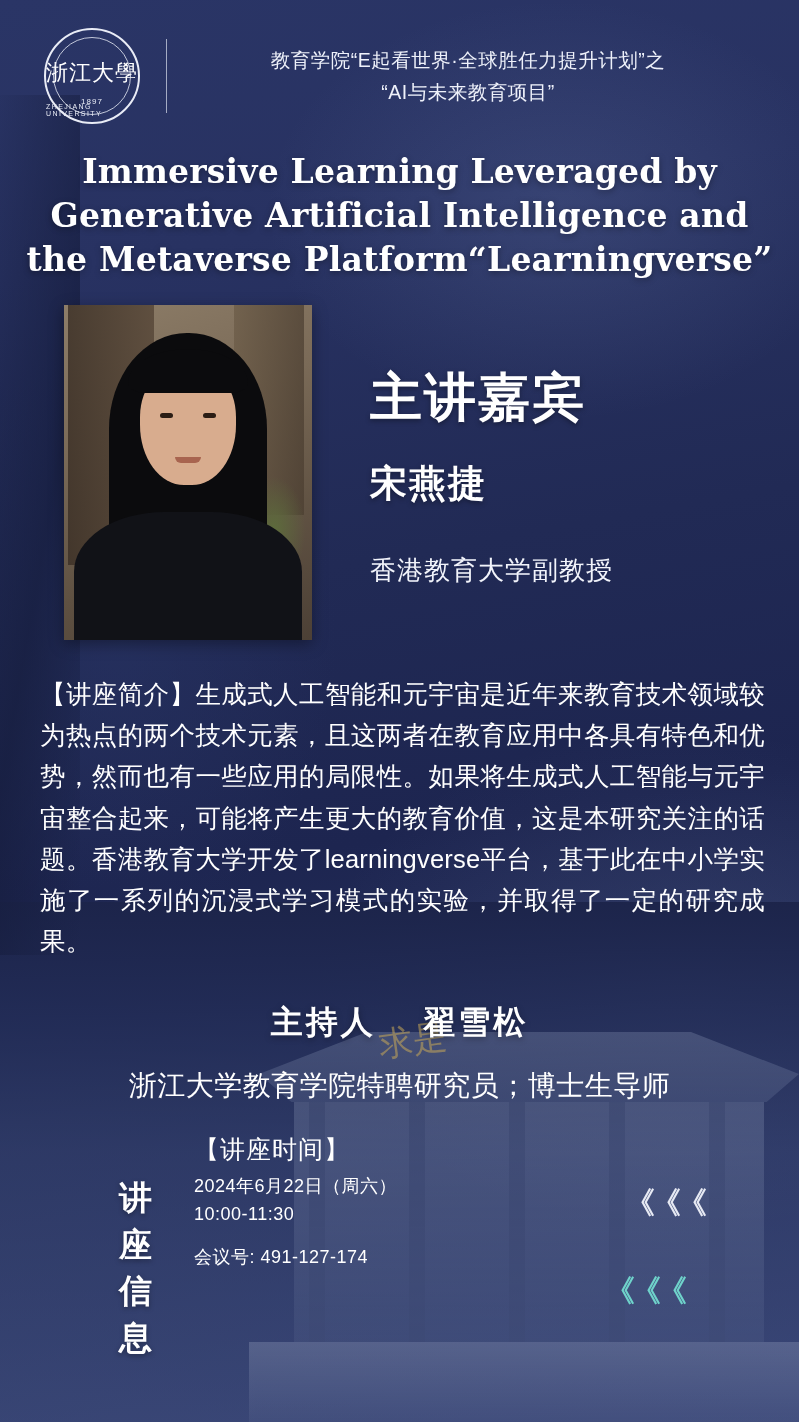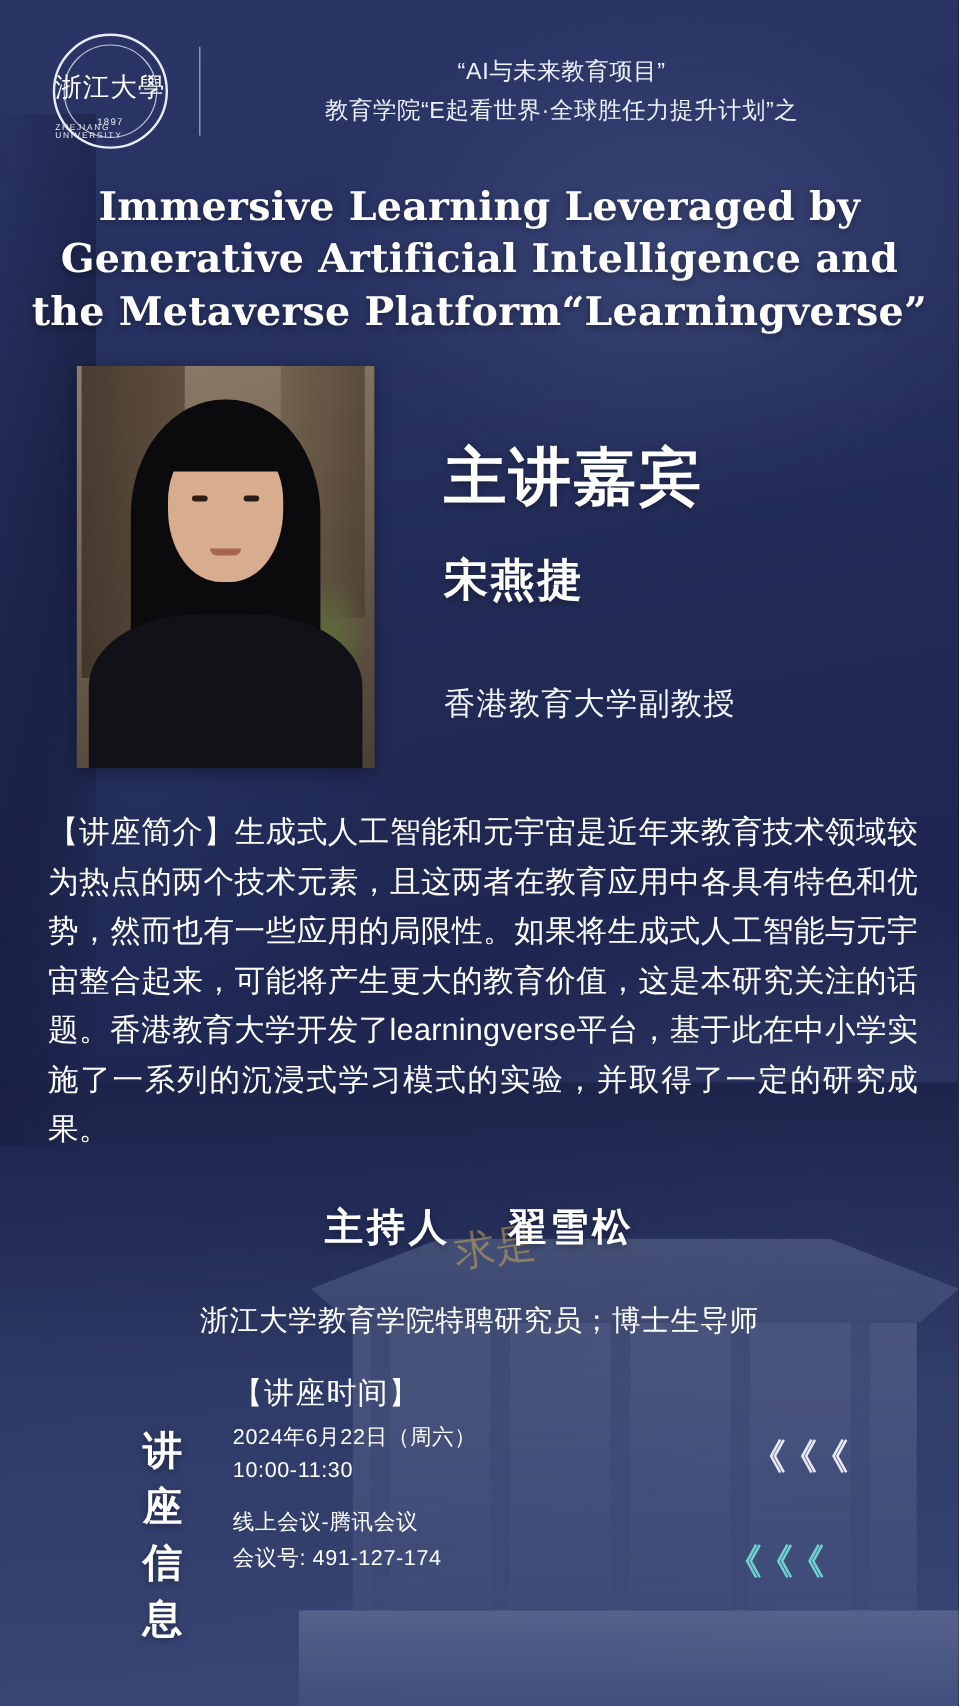--- a/index.html
+++ b/index.html
@@ -257,21 +257,21 @@
   }
   .speaker-name {
     font-size: 37px;
     font-weight: bold;
     letter-spacing: 2px;
     margin-top: 26px;
     text-shadow: 0 2px 5px rgba(0,0,0,0.35);
   }
   .speaker-affil {
     font-size: 26px;
-    margin-top: 60px;
+    margin-top: 44px;
     letter-spacing: 1px;
     color: #f2f4fb;
   }
 
   
   .abstract {
     position: relative;
     margin: 34px 34px 0 40px;
     color: #ffffff;
     font-size: 25.5px;
@@ -286,24 +286,24 @@
     margin-top: 38px;
     text-align: center;
     color: #ffffff;
     font-size: 32px;
     font-weight: bold;
     letter-spacing: 3px;
     text-shadow: 0 2px 6px rgba(0,0,0,0.35);
   }
   .host-affil {
     position: relative;
-    margin-top: 39px;
+    margin-top: 22px;
     text-align: center;
     color: #ffffff;
-    font-size: 24px;
+    font-size: 28px;
     letter-spacing: 0.5px;
   }
 
   
   .info-block {
     position: relative;
     margin-top: 28px;
     display: flex;
     padding-left: 108px;
   }
@@ -367,22 +367,22 @@
 
   <div class="header">
     <div class="logo">
       <div class="inner-ring"></div>
       <div class="glyph">浙江大學</div>
       <div class="year">1897</div>
       <div class="arc">ZHEJIANG UNIVERSITY</div>
     </div>
     <div class="divider-v"></div>
     <div class="header-text">
+      <div>教育学院“E起看世界·全球胜任力提升计划”之</div>
       <div>“AI与未来教育项目”</div>
-      <div>教育学院“E起看世界·全球胜任力提升计划”之</div>
     </div>
   </div>
 
   <div class="title">Immersive Learning Leveraged by Generative Artificial Intelligence and the Metaverse Platform“Learningverse”</div>
 
   <div class="speaker-row">
     <div class="portrait">
       <div class="wall"></div>
       <div class="door"></div>
       <div class="door2"></div>
@@ -411,20 +411,19 @@
   </div>
   <div class="host-affil">浙江大学教育学院特聘研究员；博士生导师</div>
 
   <div class="info-block">
     <div class="info-vertical">讲<br>座<br>信<br>息</div>
     <div class="info-right">
       <div class="info-heading">【讲座时间】</div>
       <div class="info-line">2024年6月22日（周六）</div>
       <div class="info-line">10:00-11:30</div>
       <div class="info-gap"></div>
-      <div class="info-line">线上会议-腾讯会议</div>
       <div class="info-line">会议号: 491-127-174</div>
     </div>
     <div class="chev one">《《《</div>
     <div class="chev two">《《《</div>
   </div>
 
 </div>
 
 </body></html>

